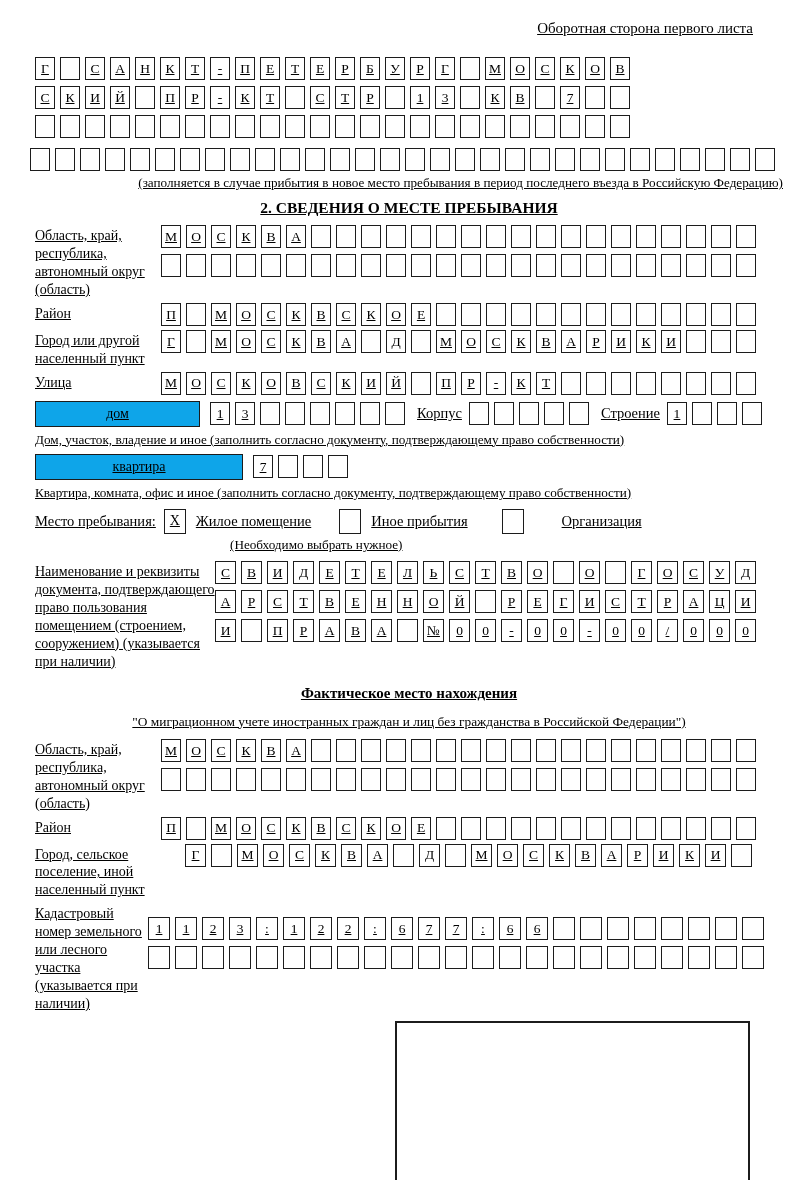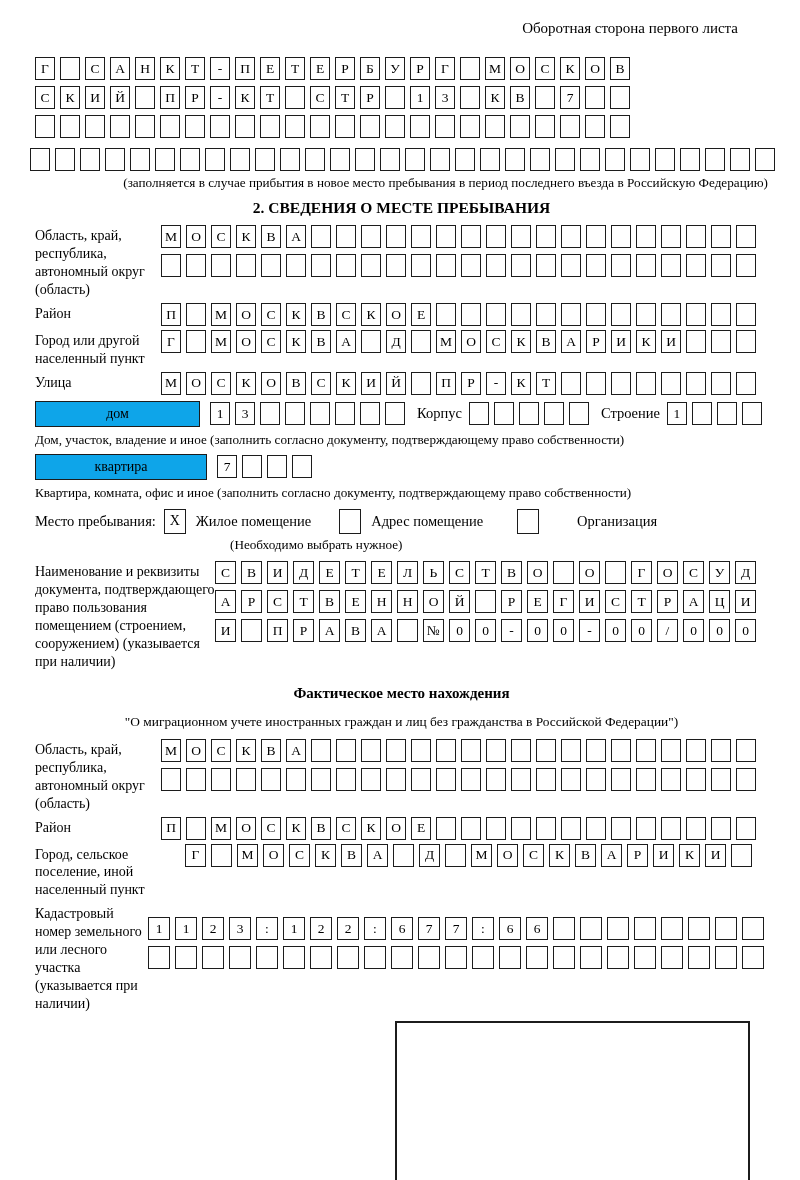--- a/index.html
+++ b/index.html
@@ -1,21 +1,21 @@
 <!DOCTYPE html>
 <html><head>
 <meta charset="utf-8">
 <style>
   html,body{margin:0;padding:0;background:#fff;}
   body{
     width:800px;height:1180px;
     font-family:"Liberation Serif","DejaVu Serif",serif;
     color:#000;-webkit-font-smoothing:antialiased;
   }
-  .page{position:relative;width:800px;height:1180px;overflow:hidden;padding:6px 32px 0 35px;box-sizing:border-box;}
+  .page{position:relative;width:800px;height:1180px;overflow:hidden;padding:6px 17px 0 35px;box-sizing:border-box;text-decoration:underline;}
 
   .header-note{ text-align:right; font-size:15px; padding-right:30px; margin-top:14px; margin-bottom:20px;}
 
   .row{display:flex;align-items:flex-start;margin-bottom:4px;}
   .label{flex:none;font-size:14px;line-height:1.28;padding-top:2px;}
   .w146{width:146px;} .w126{width:126px;} .w150{width:150px;} .w180{width:180px;} .w113{width:113px;}
   .gridcol{display:flex;flex-direction:column;}
   .gridcol .grid{margin-bottom:6px;}
 
   .grid{display:flex;gap:5px;}
@@ -30,21 +30,21 @@
   .note{font-size:13.2px;line-height:1.3;margin:1px 0 5px 0;}
   .center{text-align:right;}
 
   .sec-title{font-weight:bold;font-size:15.5px;text-align:center;margin:8px 0 8px 0;}
 
   .houserow{display:flex;align-items:center;margin:6px 0 4px 0;}
   .fieldbox{
     flex:none;border:1.8px solid #1c1c1c;height:26px;box-sizing:border-box;
     display:flex;align-items:center;justify-content:center;font-size:14px;background:#0ea5e9;
   }
-  .bw165{width:165px;margin-right:10px;} .bw195{width:172px;margin-right:10px;}
+  .bw165{width:165px;margin-right:10px;} .bw195{width:208px;margin-right:10px;}
   .inline-label{font-size:14.5px;margin:0 7px 0 12px;white-space:nowrap;}
 
   .stayrow{display:flex;align-items:center;margin:8px 0 2px 0;font-size:14.5px;}
   .checkbox{
     flex:none;width:22px;height:25px;border:1.8px solid #1c1c1c;box-sizing:border-box;
     display:flex;align-items:center;justify-content:center;font-size:14px;margin:0 10px 0 8px;background:#fff;
   }
   .opt-label{white-space:nowrap;}
   .gap28{margin-left:28px;} .gap34{margin-left:34px;}
   .choose-note{margin-left:195px;margin-top:2px;margin-bottom:8px;}
@@ -371,21 +371,21 @@
         <span class="cell"></span>
       </div>
   </div>
   <div class="note">Квартира, комната, офис и иное (заполнить согласно документу, подтверждающему право собственности)</div>
 
   <div class="stayrow">
     <span class="opt-label">Место пребывания:</span>
     <span class="checkbox">X</span>
     <span class="opt-label">Жилое помещение</span>
     <span class="checkbox gap28"></span>
-    <span class="opt-label">Адрес помещение</span>
+    <span class="opt-label">Иное прибытия</span>
     <span class="checkbox gap34"></span>
     <span class="opt-label gap28">Организация</span>
   </div>
   <div class="note choose-note">(Необходимо выбрать нужное)</div>
 
   <div class="row">
     <div class="label w180">Наименование и реквизиты документа, подтверждающего право пользования помещением (строением, сооружением) (указывается при наличии)</div>
     <div class="gridcol">
       <div class="grid g21">
           <span class="cell">С</span>

